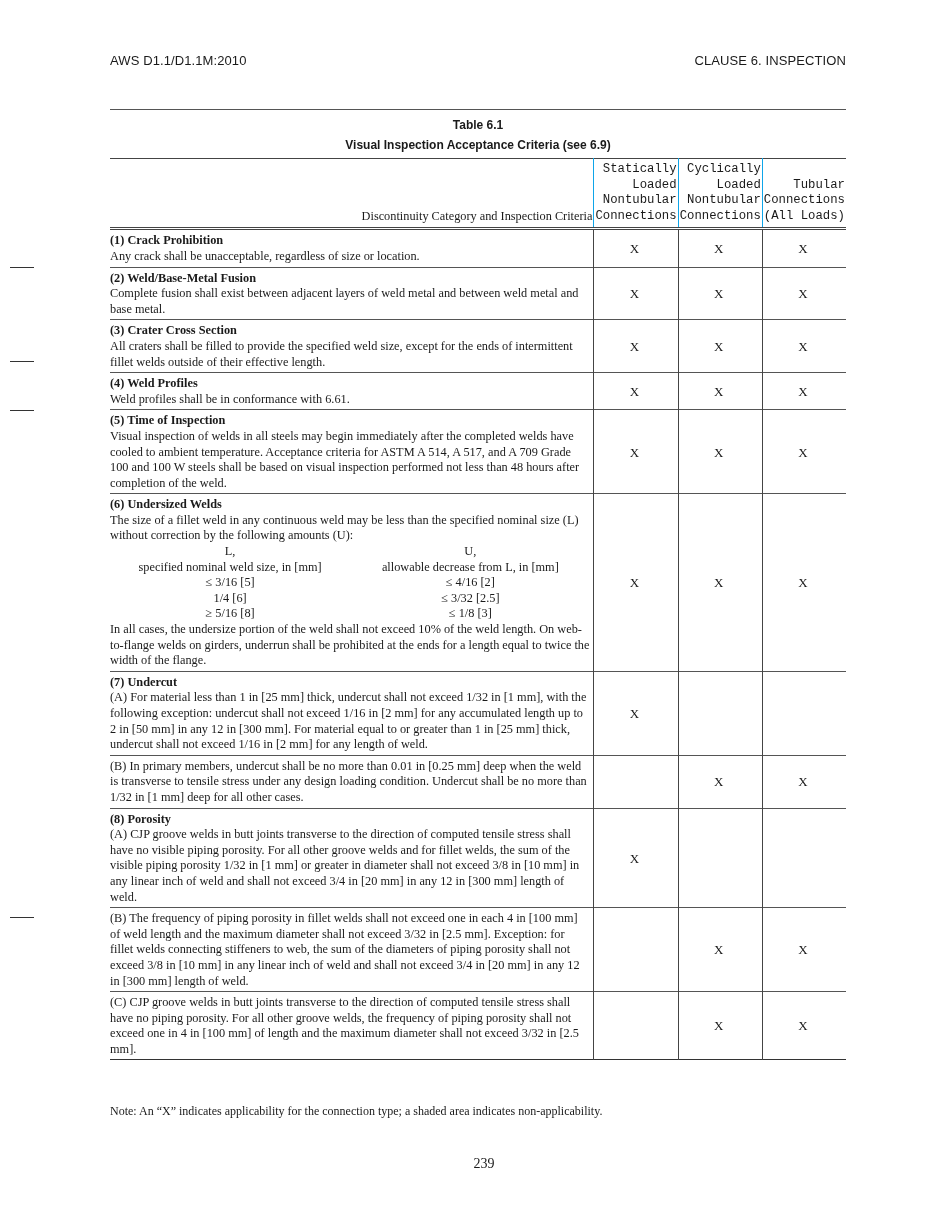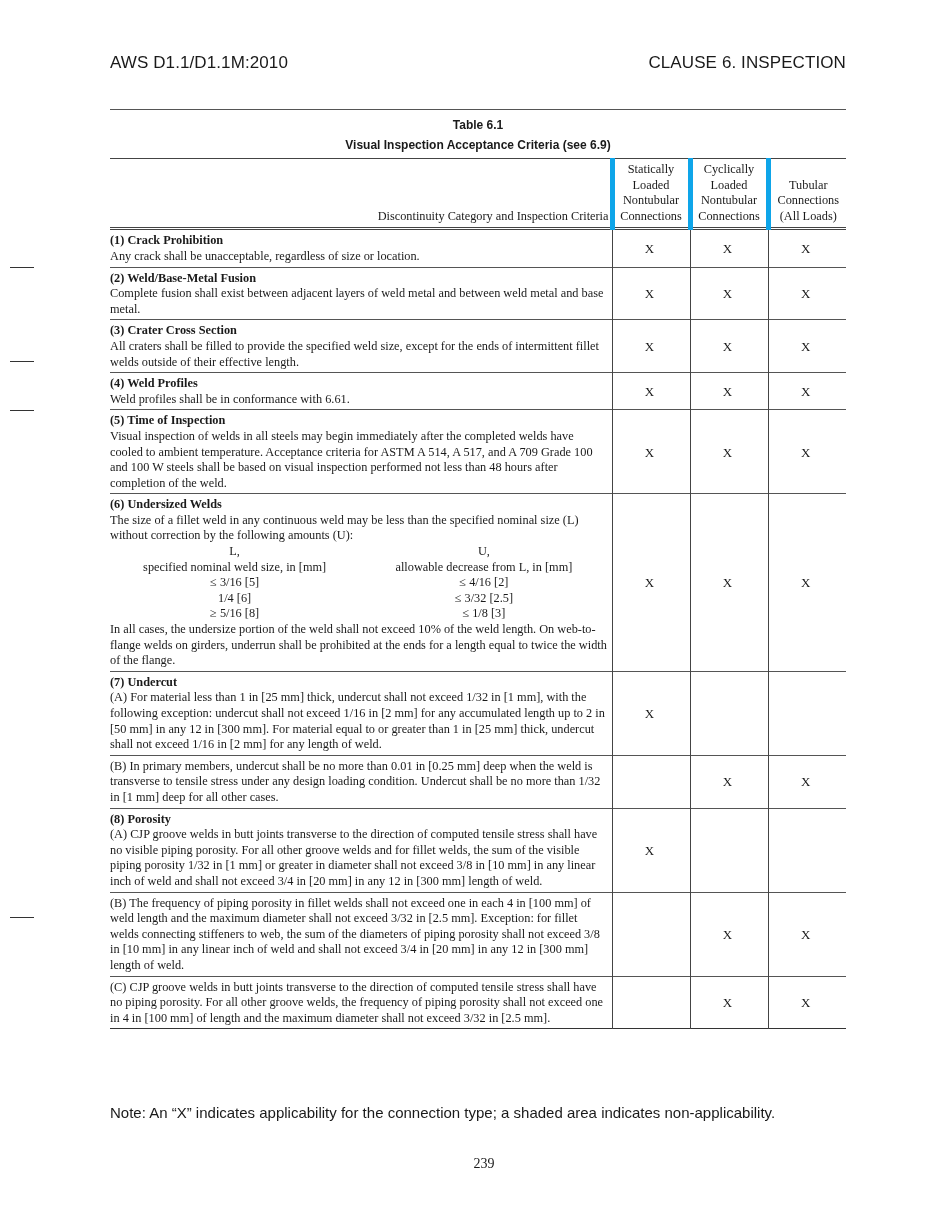--- a/index.html
+++ b/index.html
@@ -1,37 +1,37 @@
 <!DOCTYPE html>
 <html><head>
 <meta charset="utf-8">
 <style>
   html, body { margin: 0; padding: 0; background: #ffffff; }
   body { width: 940px; height: 1217px; position: relative; overflow: hidden; color: #1a1a1a; }
-  .hdr { position: absolute; top: 53px; font-family: "Liberation Sans", sans-serif; font-size: 17px; letter-spacing: 0.1px; }
+  .hdr { position: absolute; top: 53px; font-family: "Liberation Sans", sans-serif; font-size: 13px; letter-spacing: 0.1px; }
   .hdr.left { left: 110px; }
   .hdr.right { right: 94px; }
   .toprule { position: absolute; left: 110px; width: 736px; top: 109px; border-top: 1px solid #555; }
   .title { position: absolute; left: 110px; width: 736px; top: 115px; text-align: center;
            font-family: "Liberation Sans", sans-serif; font-weight: bold; font-size: 12px; line-height: 20px; }
   table { position: absolute; left: 110px; top: 158px; width: 736px; border-collapse: collapse;
           font-family: "Liberation Serif", serif; font-size: 12.3px; line-height: 15.6px; }
   col.c0 { width: 502px; } col.c1 { width: 78px; } col.c2 { width: 78px; } col.c3 { width: 78px; }
   th { font-weight: normal; vertical-align: bottom; padding: 3px 1px 3px 1px; }
   th.cat { text-align: right; padding-left: 0; }
-  th.col { text-align: center; border-left: 5px solid #0ea5e9; }
+  th.col { text-align: right; border-left: 1px solid #0ea5e9; font-family: Liberation Mono, monospace; }
   thead tr { border-top: 1.5px solid #444; border-bottom: 3px double #444; }
   td { vertical-align: middle; padding: 3px 3px 2px 0; }
   td.txt { text-align: left; }
   td.mark { text-align: center; border-left: 1px solid #444; font-size: 13px; }
   tbody tr { border-bottom: 1px solid #555; }
   tbody tr.last { border-bottom: 1.5px solid #333; }
   .sec { font-weight: bold; font-family: Liberation Serif, serif; }
   .sub { display: grid; grid-template-columns: 1fr 1fr; text-align: center; }
-  .note { position: absolute; left: 110px; top: 1104px; font-family: Liberation Sans, sans-serif; font-size: 15px; }
+  .note { position: absolute; left: 110px; top: 1104px; font-family: Liberation Serif, serif; font-size: 12px; }
   .pagenum { position: absolute; left: 0; width: 940px; top: 1156px; text-align: center;
              font-family: "Liberation Serif", serif; font-size: 14px; margin-left: 14px; }
   .margin-mark { position: absolute; left: 10px; width: 24px; border-top: 1px solid #333; }
 </style>
 </head>
 <body>
 
 <div class="hdr left">AWS D1.1/D1.1M:2010</div>
 <div class="hdr right">CLAUSE 6. INSPECTION</div>
 

